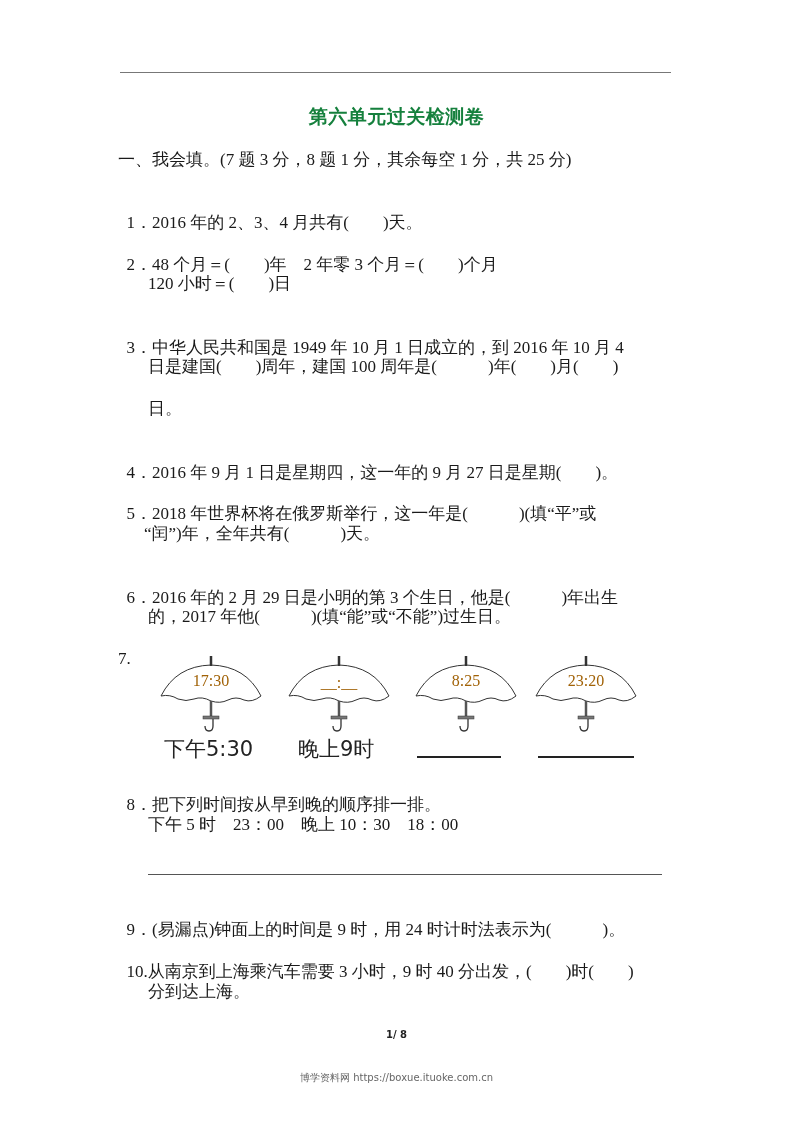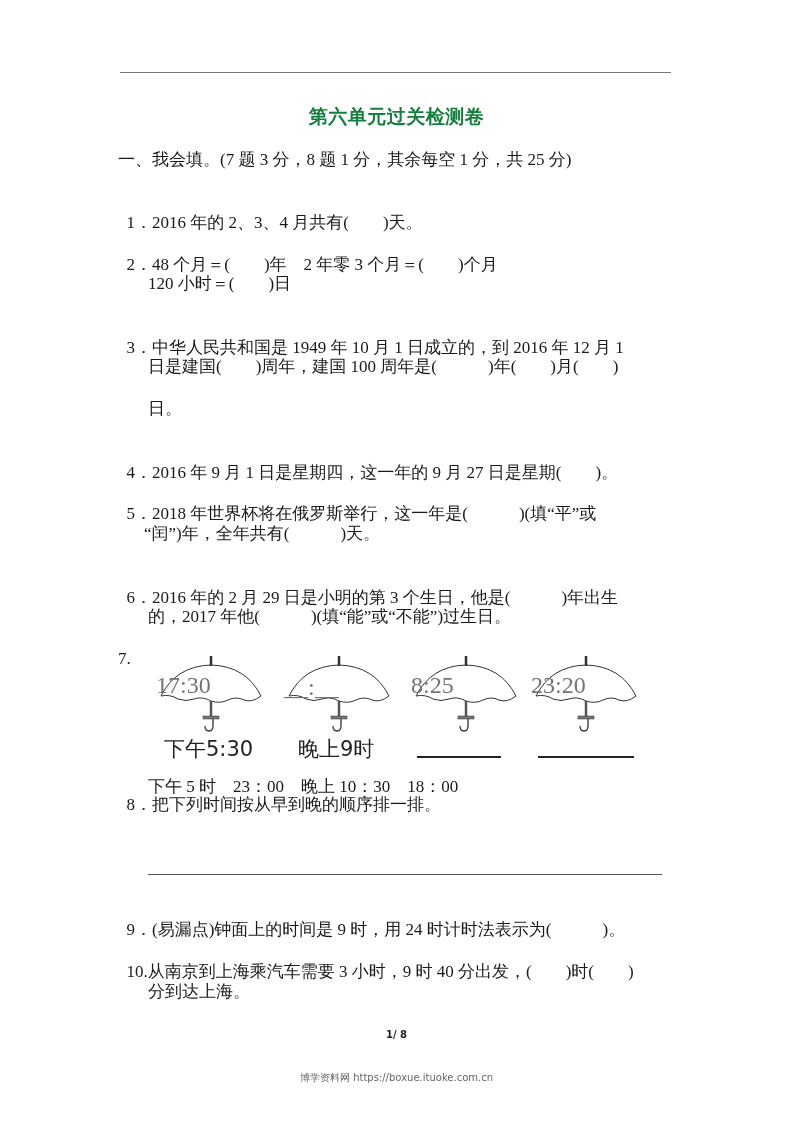--- a/index.html
+++ b/index.html
@@ -19,22 +19,22 @@
     }
     .line {
       position: absolute; left: 118px; font-size: 17px; white-space: pre; line-height: 22px;
     }
     .indent { left: 148px; }
     .num { display: inline-block; }
     .umb {
       position: absolute; width: 110px; height: 80px;
     }
     .umb-time {
-      position: absolute; left: 0; width: 110px; top: 18px; 
-      font-size: 24px; color: #737373;
+      position: absolute; left: 0; width: 110px; top: 18px; text-align: center;
+      font-size: 16px; color: #a16207;
     }
     .umb-label {
       position: absolute; font-size: 21px; color: #222; white-space: nowrap;
       font-family: "DejaVu Sans", sans-serif;
     }
     .answer-line {
       position: absolute; height: 0; border-top: 2px solid #222;
     }
     .q8-line {
       position: absolute; left: 148px; top: 874px; width: 514px; height: 0;
@@ -61,21 +61,21 @@
 <div class="line" style="top:190px;">
   <span class="num">1．</span><span>2016 年的 2、3、4 月共有(　　)天。</span>
 </div>
 
 <div class="line" style="top:232px;">
   <span class="num">2．</span><span>48 个月＝(　　)年　2 年零 3 个月＝(　　)个月</span>
 </div>
 <div class="line indent" style="top:273px;">120 小时＝(　　)日</div>
 
 <div class="line" style="top:315px;">
-  <span class="num">3．</span><span>中华人民共和国是 1949 年 10 月 1 日成立的，到 2016 年 12 月 1</span>
+  <span class="num">3．</span><span>中华人民共和国是 1949 年 10 月 1 日成立的，到 2016 年 10 月 4</span>
 </div>
 <div class="line indent" style="top:356px;">日是建国(　　)周年，建国 100 周年是(　　　)年(　　)月(　　)</div>
 <div class="line indent" style="top:398px;">日。</div>
 
 <div class="line" style="top:440px;">
   <span class="num">4．</span><span>2016 年 9 月 1 日是星期四，这一年的 9 月 27 日是星期(　　)。</span>
 </div>
 
 <div class="line" style="top:481px;">
   <span class="num">5．</span><span>2018 年世界杯将在俄罗斯举行，这一年是(　　　)(填“平”或</span>
@@ -130,21 +130,21 @@
   <svg width="110" height="80">
       <use href="#umbrella-shape"></use>
     </svg>
   <div class="umb-time">23:20</div>
 </div>
 <div class="answer-line" style="left:538px; top:756px; width:96px;"></div>
 
 <div class="line" style="top:772px;">
   <span class="num">8．</span><span>把下列时间按从早到晚的顺序排一排。</span>
 </div>
-<div class="line indent" style="top:776px;">下午 5 时　23：00　晚上 10：30　18：00</div>
+<div class="line indent" style="top:814px;">下午 5 时　23：00　晚上 10：30　18：00</div>
 <div class="q8-line"></div>
 
 <div class="line" style="top:897px;">
   <span class="num">9．</span><span>(易漏点)钟面上的时间是 9 时，用 24 时计时法表示为(　　　)。</span>
 </div>
 
 <div class="line" style="top:939px;">
   <span class="num">10.</span><span>从南京到上海乘汽车需要 3 小时，9 时 40 分出发，(　　)时(　　)</span>
 </div>
 <div class="line indent" style="top:981px;">分到达上海。</div>

